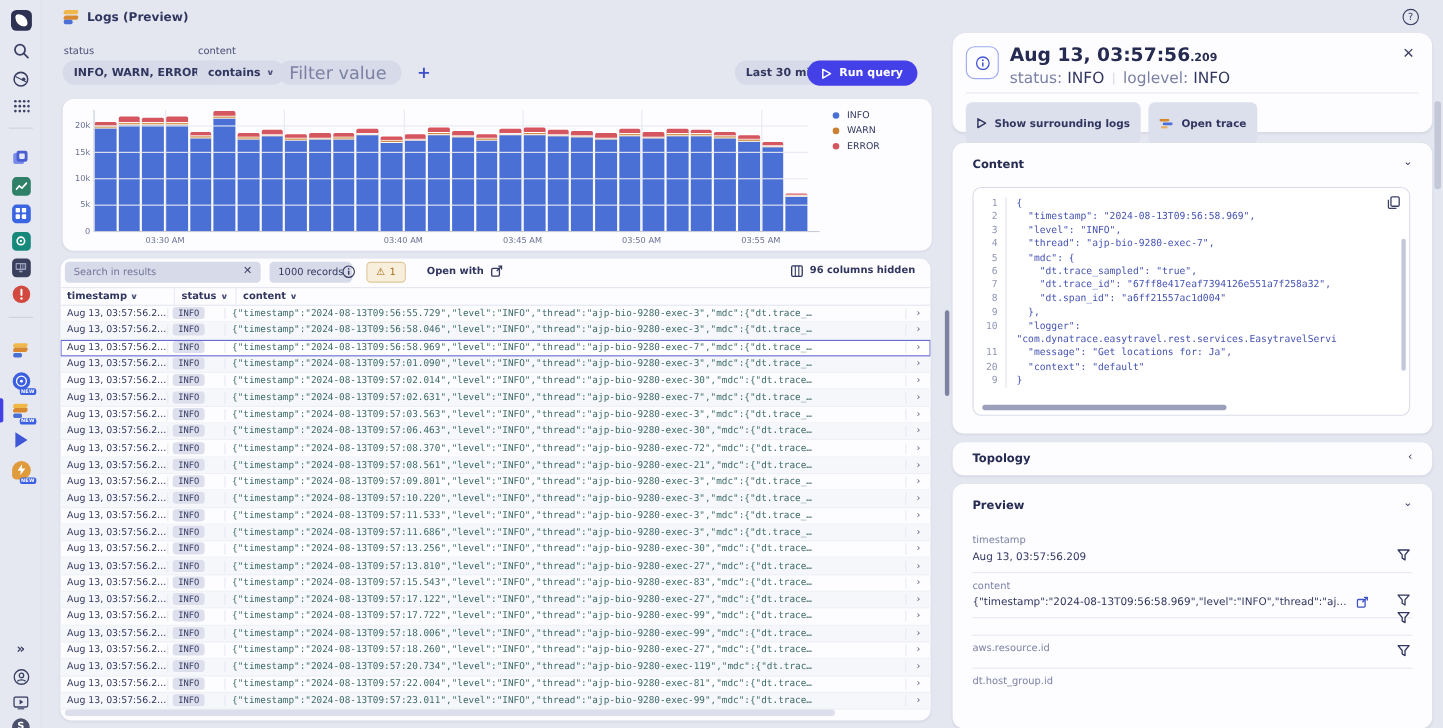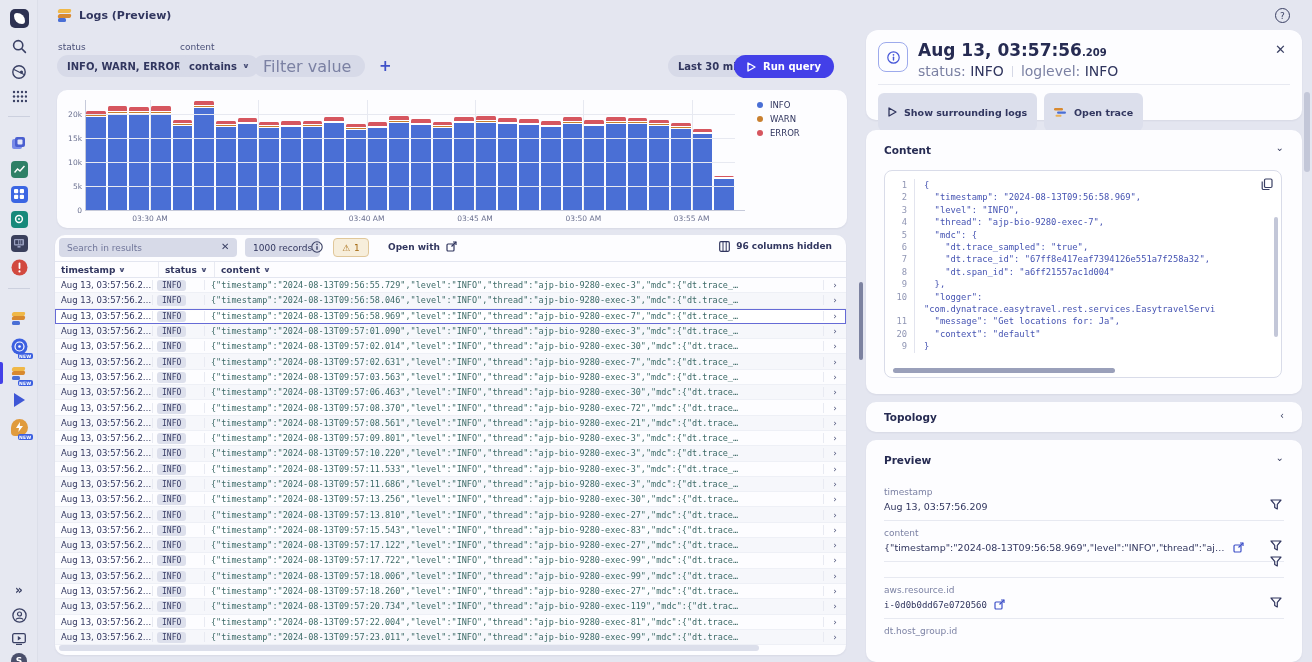--- a/index.html
+++ b/index.html
@@ -830,30 +830,20 @@
       </div>
       <div class="frow">
         <span class="funnel">
           <svg width="12" height="11" viewBox="0 0 12 11">
             <path d="M1 1 H11 L7.3 5.4 V10 L4.7 8.4 V5.4 Z" fill="none" stroke="#31365f" stroke-width="1.2" stroke-linejoin="round"></path>
           </svg>
         </span>
       </div>
       <div class="frow">
         <div class="flab">aws.resource.id</div>
-        <div class="fval mono">
-          <span class="txt">i-0d0b0dd67e0720560</span>
-          <span>
-            <svg width="11" height="11" viewBox="0 0 11 11">
-              <rect x="1" y="3" width="7" height="7" rx="1" fill="none" stroke="#3f51c8" stroke-width="1.2"></rect>
-              <line x1="5.5" y1="5.5" x2="10" y2="1" stroke="#3f51c8" stroke-width="1.2"></line>
-              <polyline points="7,1 10,1 10,4" fill="none" stroke="#3f51c8" stroke-width="1.2"></polyline>
-            </svg>
-          </span>
-        </div>
         <span class="funnel">
           <svg width="12" height="11" viewBox="0 0 12 11">
             <path d="M1 1 H11 L7.3 5.4 V10 L4.7 8.4 V5.4 Z" fill="none" stroke="#31365f" stroke-width="1.2" stroke-linejoin="round"></path>
           </svg>
         </span>
       </div>
       <div class="frow">
         <div class="flab">dt.host_group.id</div>
       </div>
     </div>

